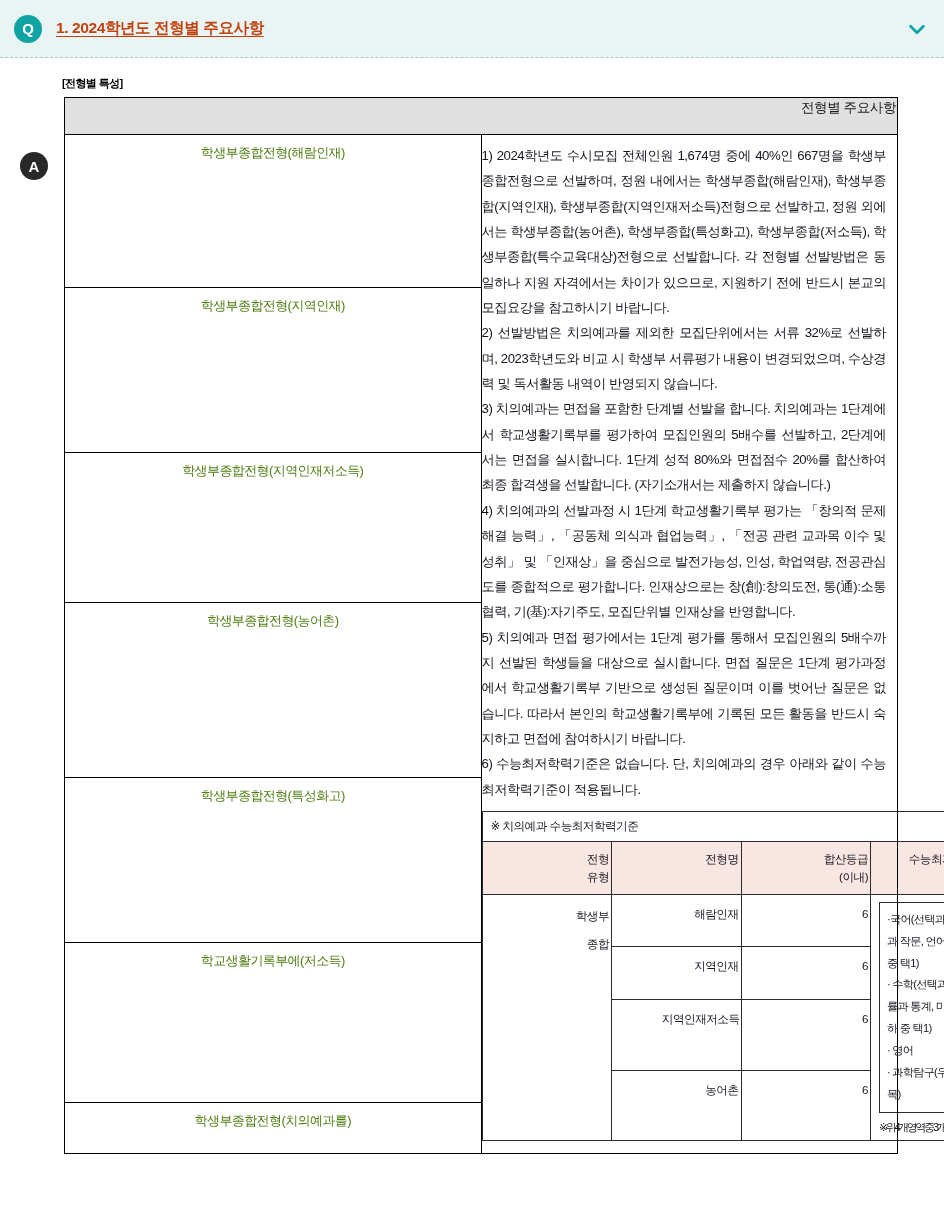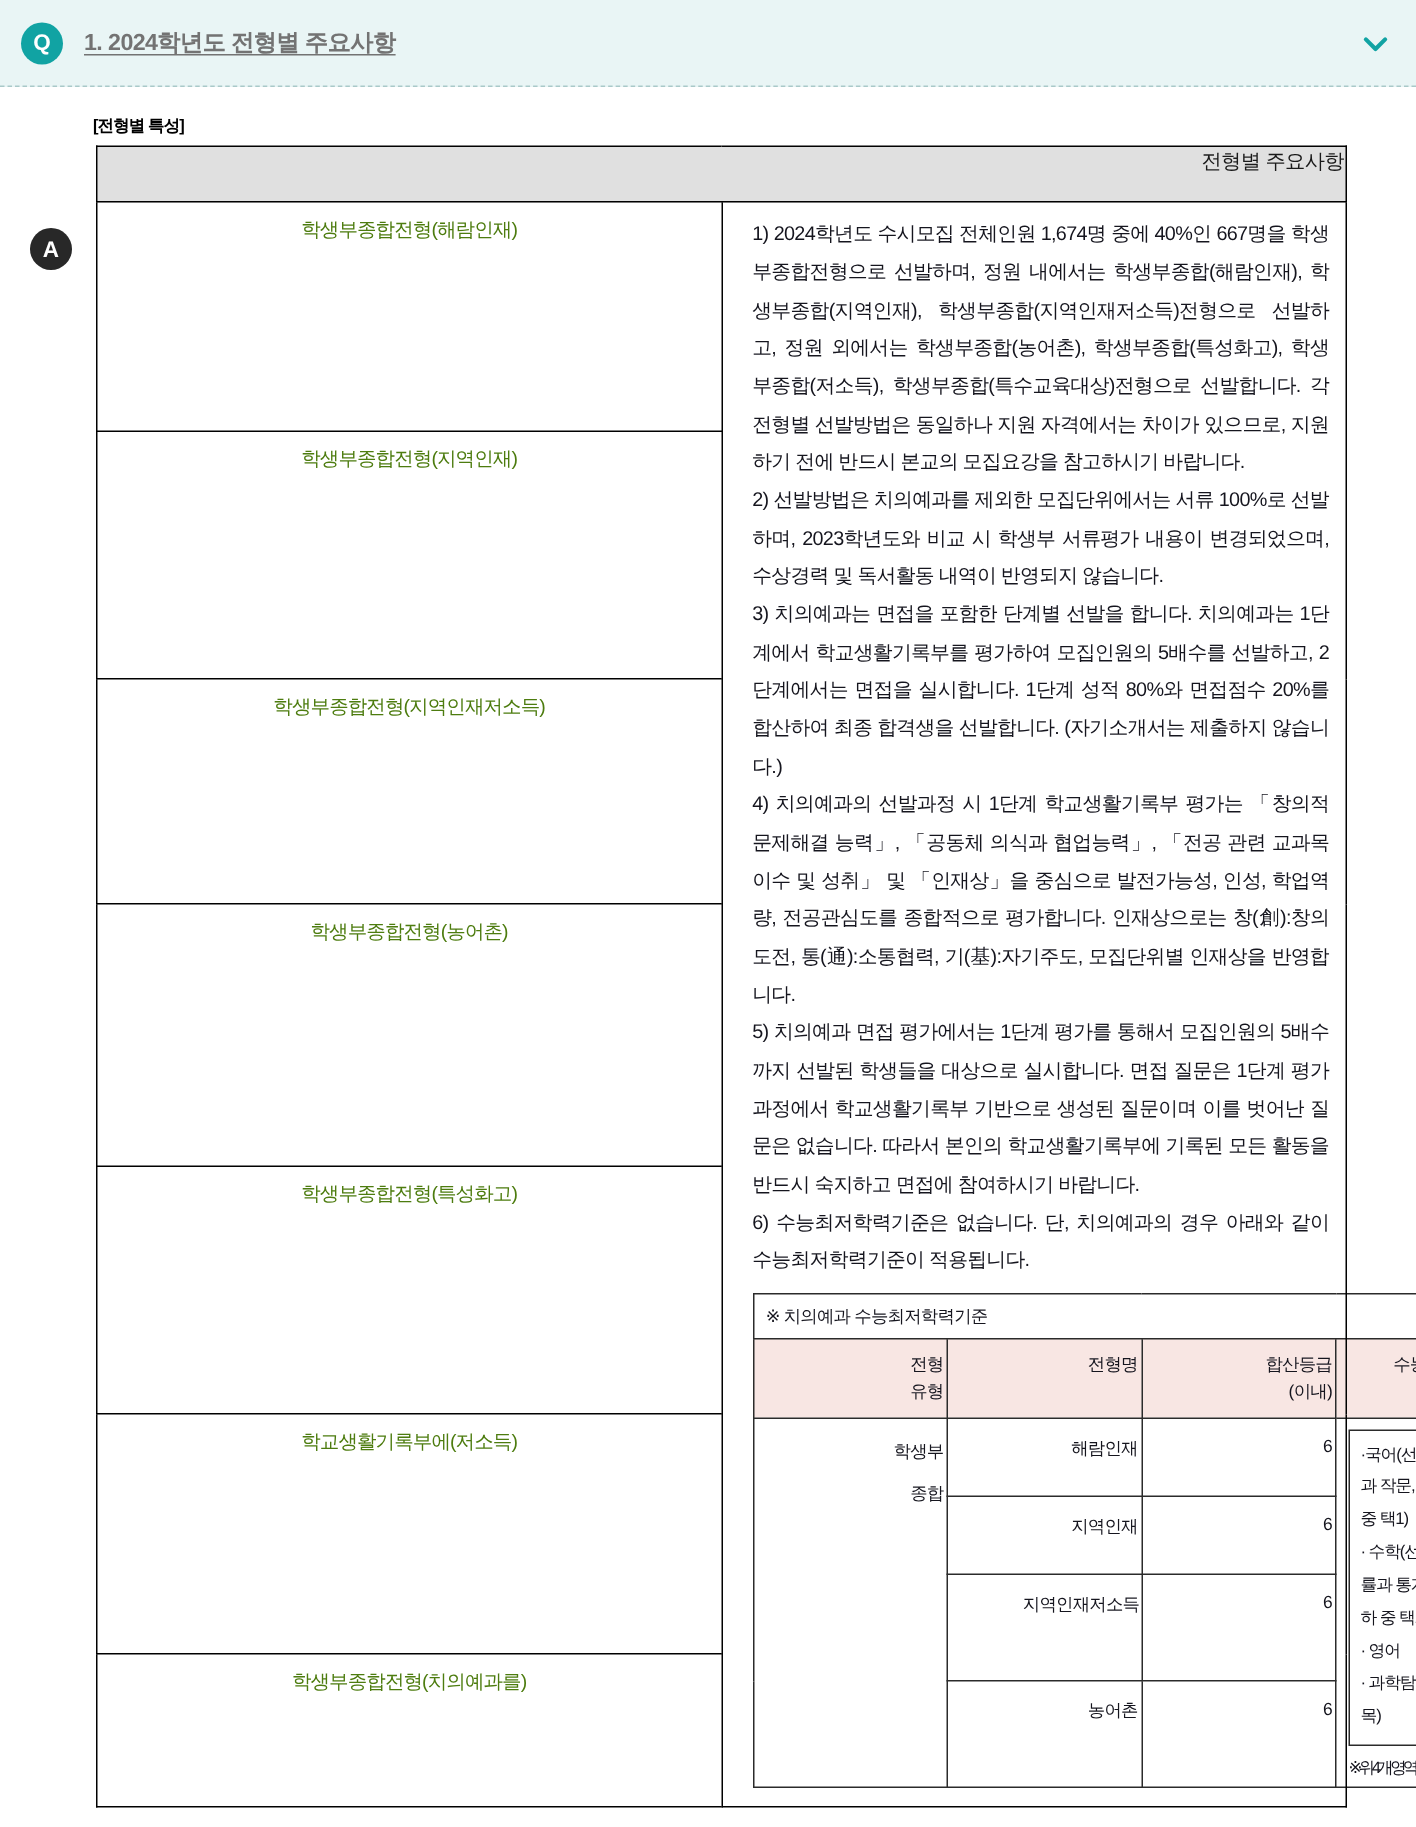--- a/index.html
+++ b/index.html
@@ -37,21 +37,21 @@
     align-items: center;
     justify-content: center;
     flex: 0 0 auto;
     letter-spacing: 0;
   }
   .badge-q { background: #11a3a3; }
   .q-title {
     margin-left: 14px;
     font-size: 15.5px;
     font-weight: bold;
-    color: #737373;
+    color: #c2410c;
     text-decoration: underline;
     text-underline-offset: 3px;
     letter-spacing: -0.4px;
     white-space: nowrap;
   }
   .chevron {
     margin-left: auto;
     width: 22px;
     height: 22px;
     flex: 0 0 auto;
@@ -100,21 +100,21 @@
   }
   .type-cell {
     width: 290px;
     text-align: center;
     font-size: 13px;
     padding: 9px 4px 0 4px;
     letter-spacing: -0.6px;
     color: #4d7c0f;
   }
   .detail-cell {
-    padding: 8px 11px 12px 20px;
+    padding: 8px 11px 12px 0;
   }
 
   
   .para {
     font-size: 13.2px;
     line-height: 1.92;
     text-align: justify;
     text-justify: inter-character;
     letter-spacing: -0.45px;
     color: #15151e;
@@ -198,21 +198,21 @@
   <table class="main-table">
     <tbody>
         <tr>
       <th class="main-head" colspan="2">전형별 주요사항</th>
     </tr>
     <tr>
       <td class="type-cell" style="height:143px">학생부종합전형(해람인재)</td>
       <td class="detail-cell" rowspan="7">
 
         <p class="para">1) 2024학년도 수시모집 전체인원 1,674명 중에 40%인 667명을 학생부종합전형으로 선발하며, 정원 내에서는 학생부종합(해람인재), 학생부종합(지역인재), 학생부종합(지역인재저소득)전형으로 선발하고, 정원 외에서는 학생부종합(농어촌), 학생부종합(특성화고), 학생부종합(저소득), 학생부종합(특수교육대상)전형으로 선발합니다. 각 전형별 선발방법은 동일하나 지원 자격에서는 차이가 있으므로, 지원하기 전에 반드시 본교의 모집요강을 참고하시기 바랍니다.</p>
-        <p class="para">2) 선발방법은 치의예과를 제외한 모집단위에서는 서류 100%로 선발하며, 2023학년도와 비교 시 학생부 서류평가 내용이 변경되었으며, 수상경력 및 독서활동 내역이 반영되지 않습니다.</p>
+        <p class="para">2) 선발방법은 치의예과를 제외한 모집단위에서는 서류 32%로 선발하며, 2023학년도와 비교 시 학생부 서류평가 내용이 변경되었으며, 수상경력 및 독서활동 내역이 반영되지 않습니다.</p>
         <p class="para">3) 치의예과는 면접을 포함한 단계별 선발을 합니다. 치의예과는 1단계에서 학교생활기록부를 평가하여 모집인원의 5배수를 선발하고, 2단계에서는 면접을 실시합니다. 1단계 성적 80%와 면접점수 20%를 합산하여 최종 합격생을 선발합니다. (자기소개서는 제출하지 않습니다.)</p>
         <p class="para">4) 치의예과의 선발과정 시 1단계 학교생활기록부 평가는 「창의적 문제해결 능력」, 「공동체 의식과 협업능력」, 「전공 관련 교과목 이수 및 성취」 및 「인재상」을 중심으로 발전가능성, 인성, 학업역량, 전공관심도를 종합적으로 평가합니다. 인재상으로는 창(創):창의도전, 통(通):소통협력, 기(基):자기주도, 모집단위별 인재상을 반영합니다.</p>
         <p class="para">5) 치의예과 면접 평가에서는 1단계 평가를 통해서 모집인원의 5배수까지 선발된 학생들을 대상으로 실시합니다. 면접 질문은 1단계 평가과정에서 학교생활기록부 기반으로 생성된 질문이며 이를 벗어난 질문은 없습니다. 따라서 본인의 학교생활기록부에 기록된 모든 활동을 반드시 숙지하고 면접에 참여하시기 바랍니다.</p>
         <p class="para">6) 수능최저학력기준은 없습니다. 단, 치의예과의 경우 아래와 같이 수능최저학력기준이 적용됩니다.</p>
 
         <div class="nested-wrap">
           <table class="nested-table">
             <tbody>
                   <tr>
               <td class="nested-caption" colspan="4">※ 치의예과 수능최저학력기준</td>

